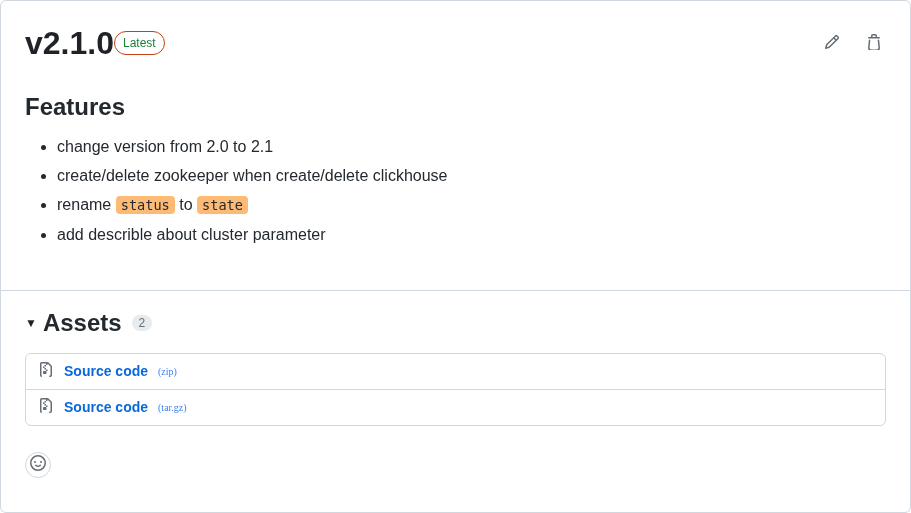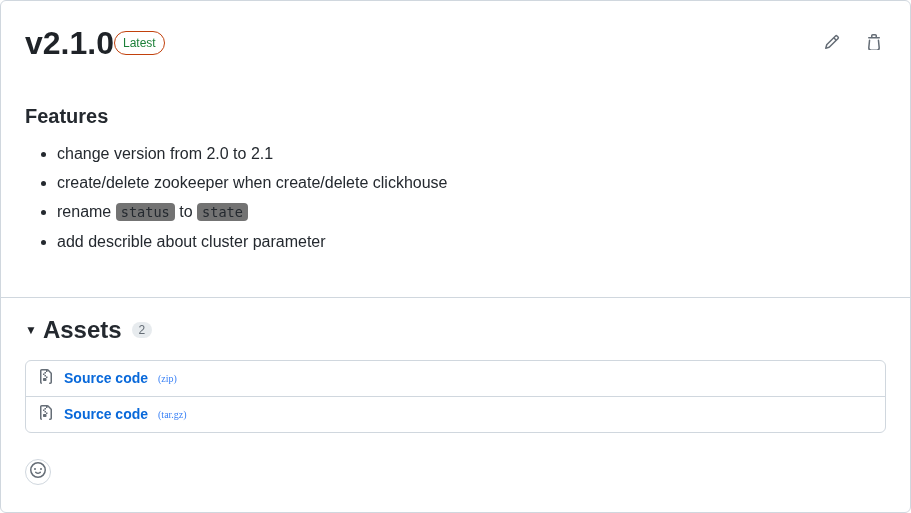--- a/index.html
+++ b/index.html
@@ -74,35 +74,35 @@
       padding: 0 24px 16px 24px;
     }
     .section-title {
       font-size: 24px;
       font-weight: 600;
       padding-bottom: 8px;
       margin-top: 16px;
       border-bottom: 1px solid #d0d7de;
     }
     .sub-title {
-      font-size: 20px;
-      font-weight: 600;
-      margin-top: 34px;
+      font-size: 24px;
+      font-weight: 600;
+      margin-top: 22px;
       margin-bottom: 12px;
     }
     ul.feature-list {
       padding-left: 32px;
     }
     ul.feature-list li {
       font-size: 16px;
       line-height: 1.7;
       margin-bottom: 2px;
     }
     .code-inline {
-      background: #737373;
+      background: #fdba74;
       padding: 1px 5px;
       border-radius: 4px;
       font-family: ui-monospace, SFMono-Regular, Consolas, monospace;
       font-size: 13.6px;
     }
     .divider-area {
       border-top: 1px solid #d0d7de;
       margin-top: 24px;
     }
     .assets-section {

